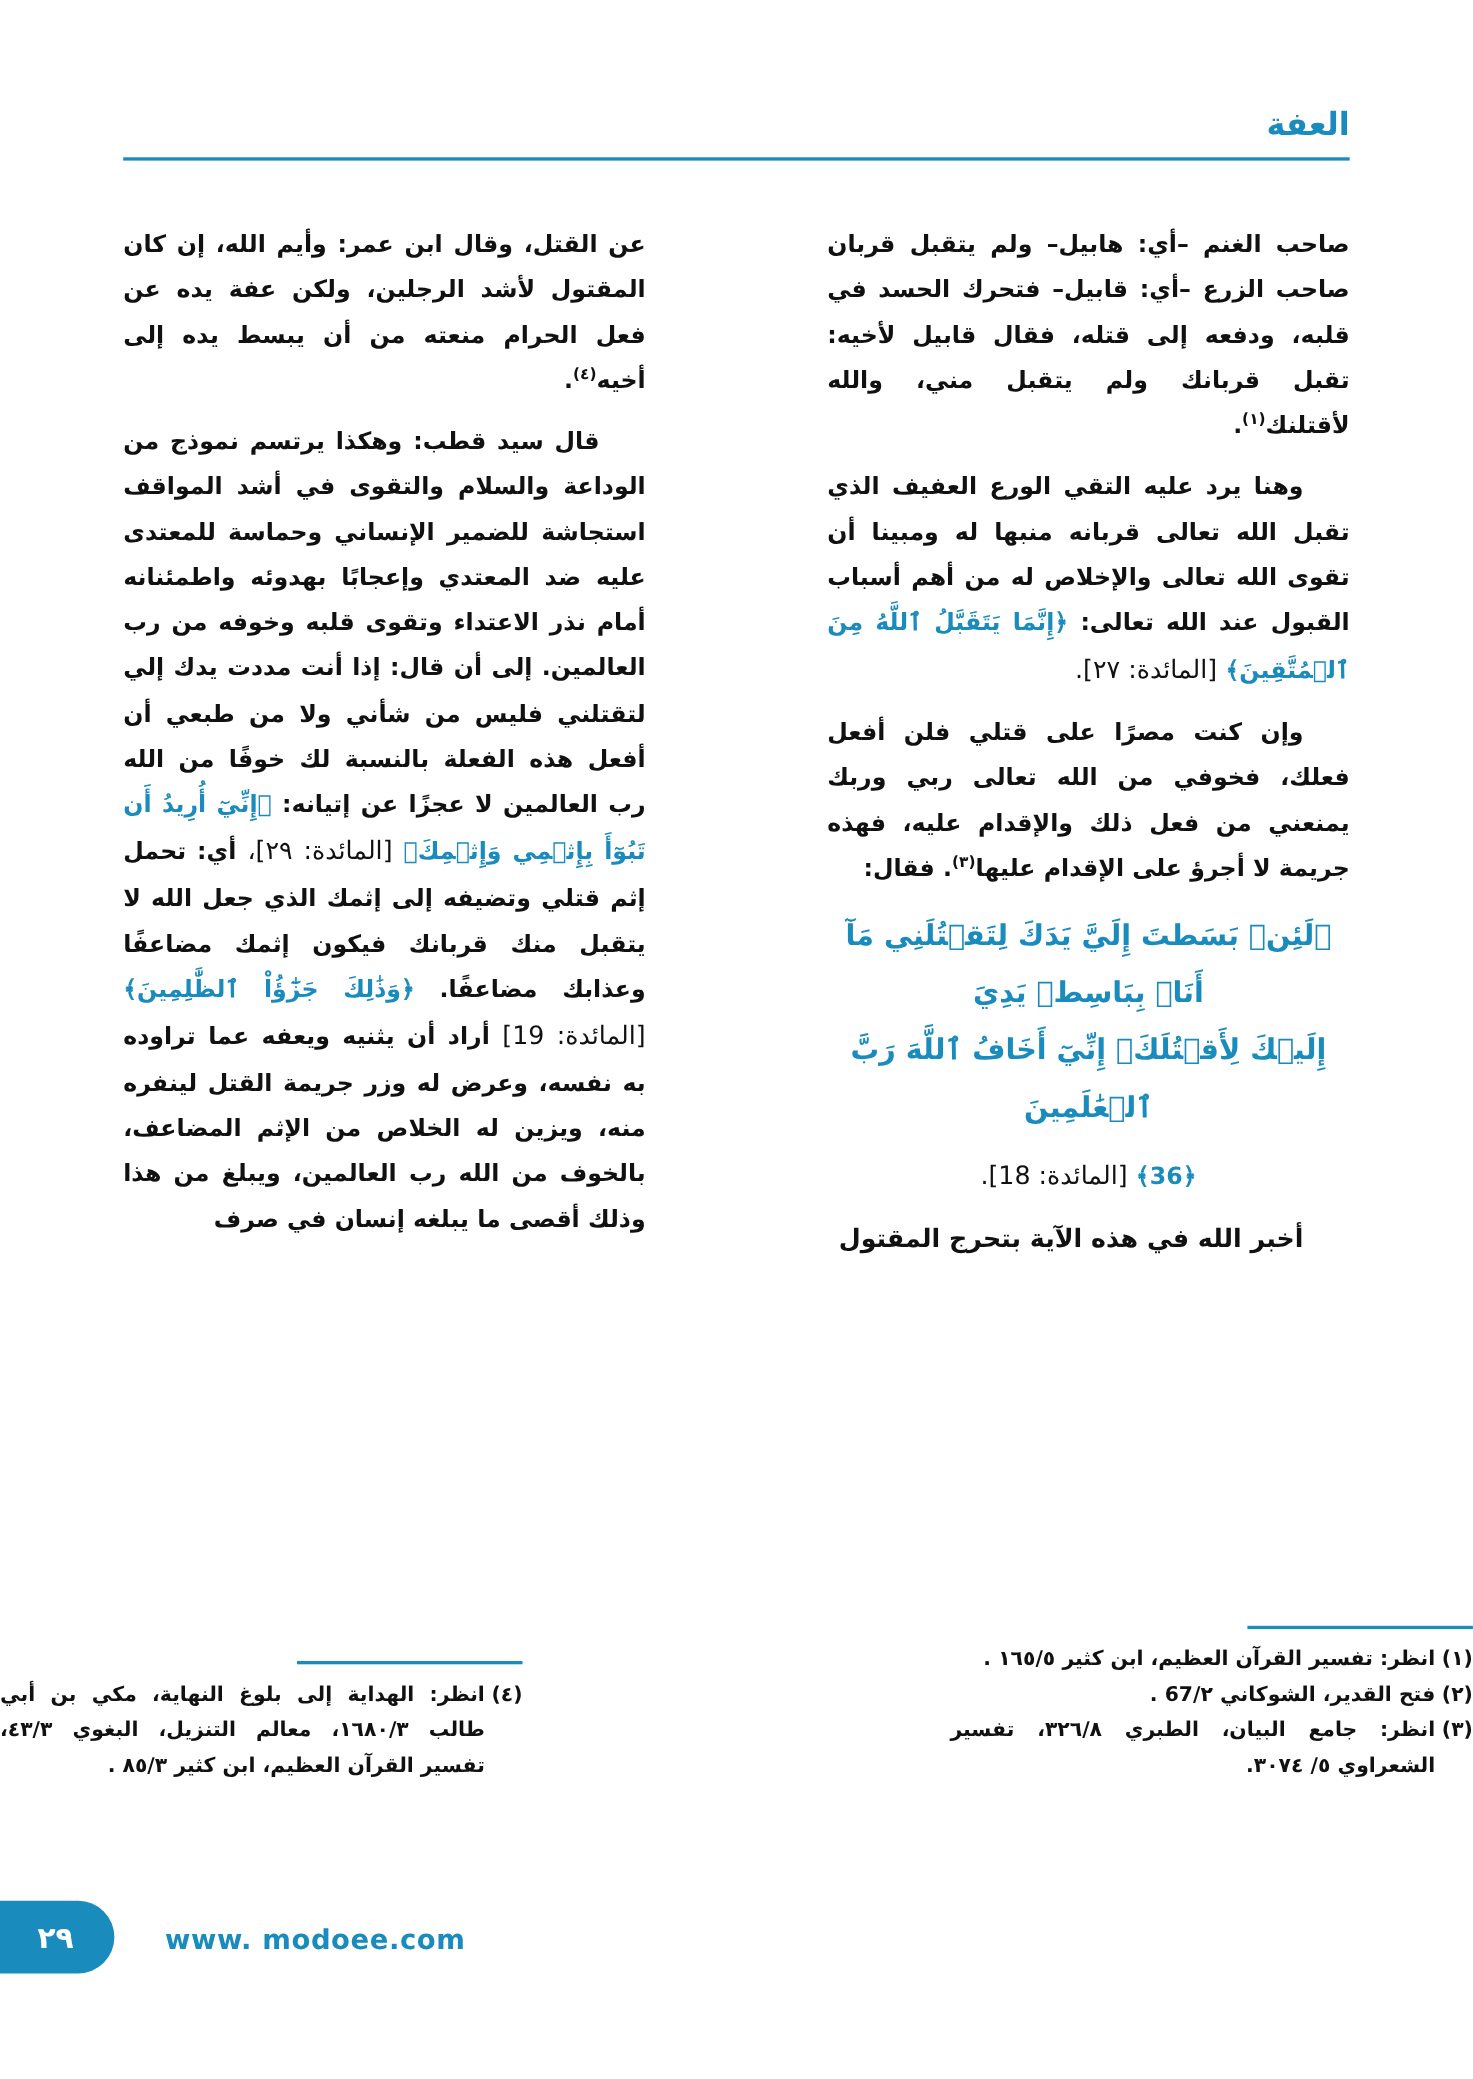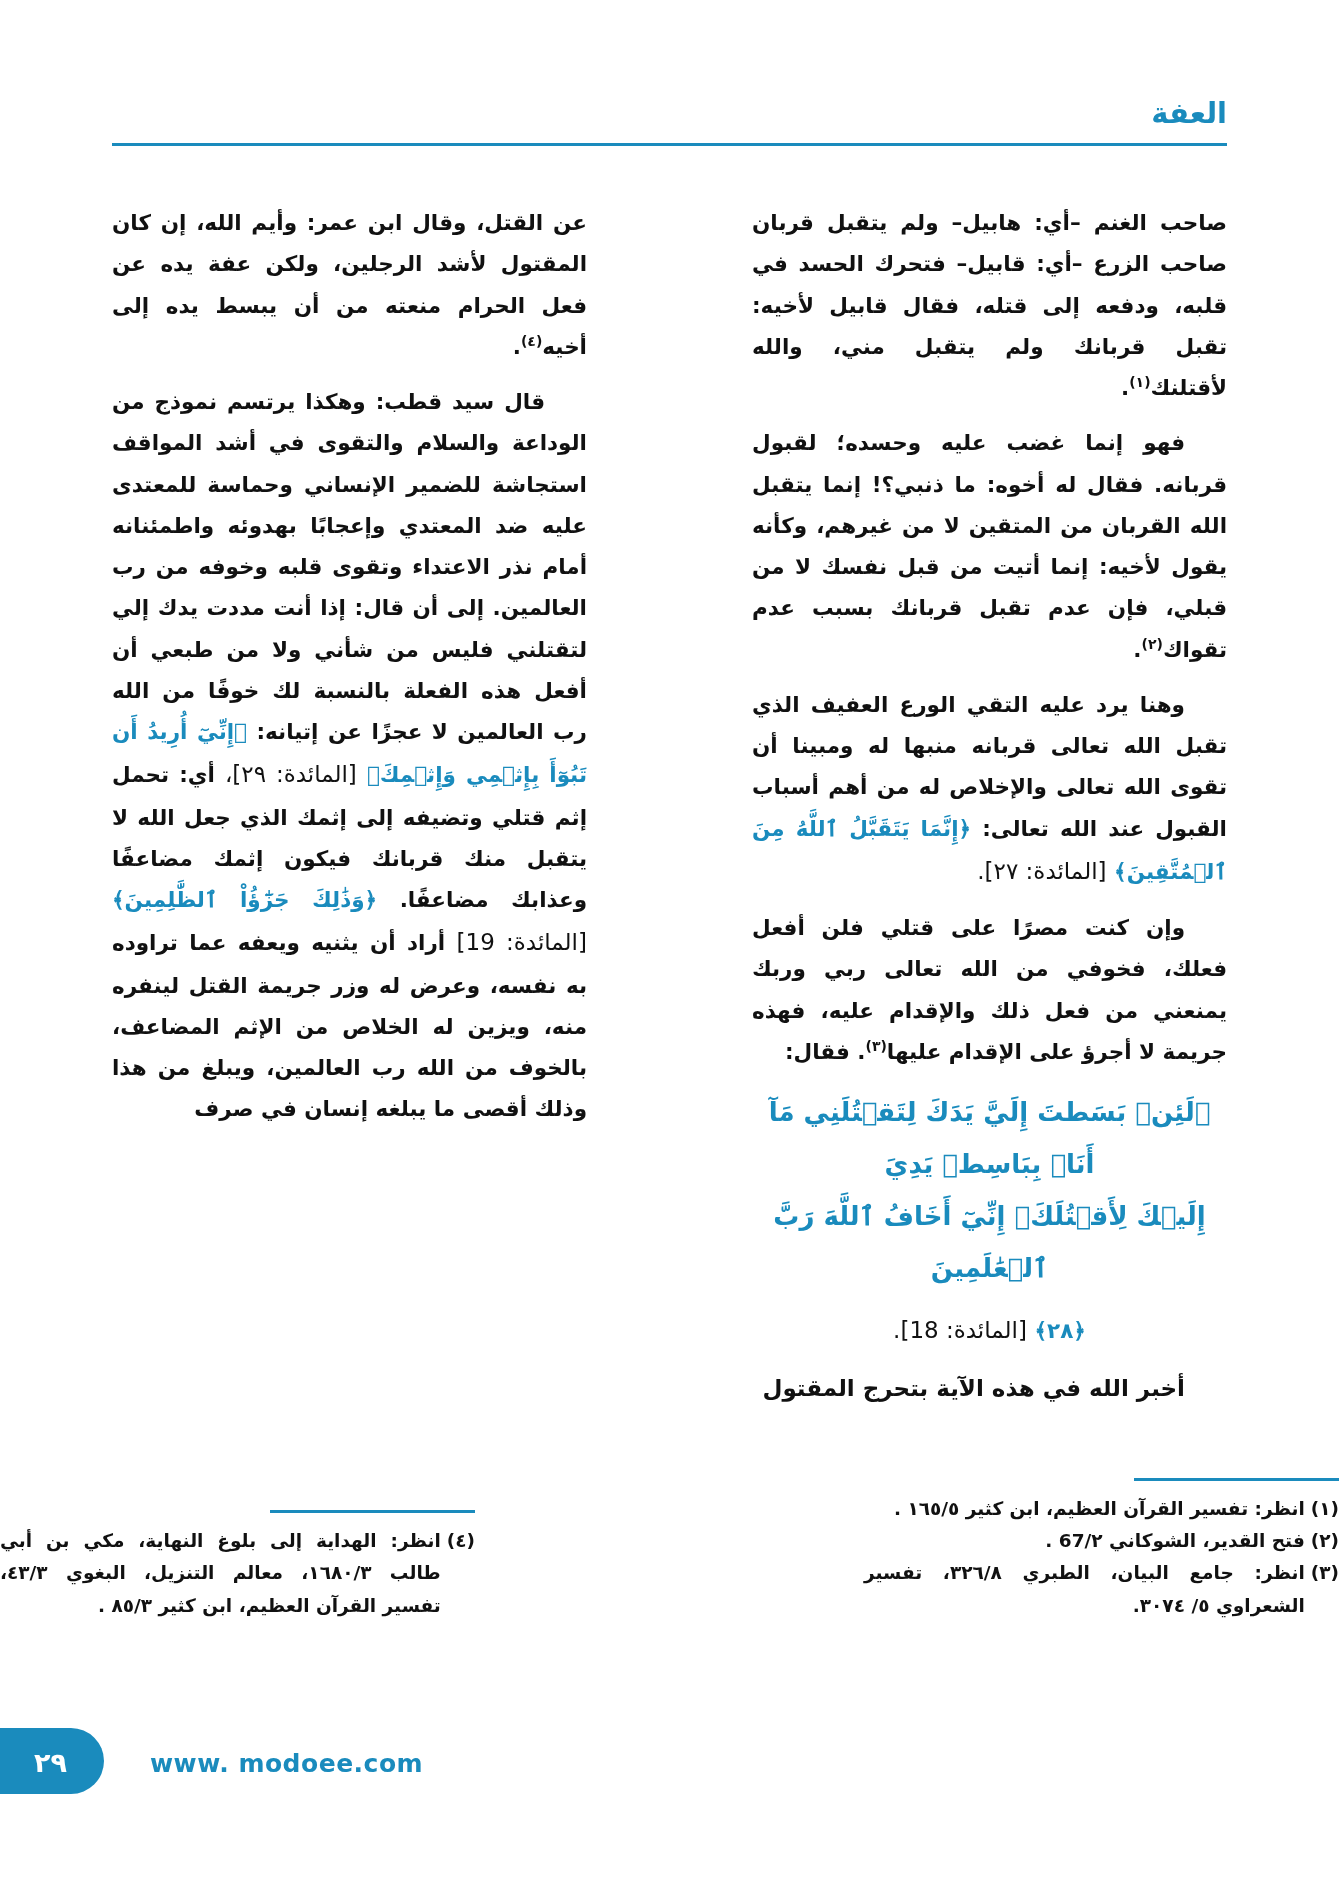--- a/index.html
+++ b/index.html
@@ -178,40 +178,37 @@
   </div>
 
   <div class="cols">
 
     <div class="col col-right">
 
       <p>
         <span>صاحب الغنم –أي: هابيل– ولم يتقبل قربان صاحب الزرع –أي: قابيل– فتحرك الحسد في قلبه، ودفعه إلى قتله، فقال قابيل لأخيه: تقبل قربانك ولم يتقبل مني، والله لأقتلنك</span><sup class="fn">(١)</sup><span>.</span>
       </p>
 
-      <p class="indent">
-        <span>فهو إنما غضب عليه وحسده؛ لقبول قربانه. فقال له أخوه: ما ذنبي؟! إنما يتقبل الله القربان من المتقين لا من غيرهم، وكأنه يقول لأخيه: إنما أتيت من قبل نفسك لا من قبلي، فإن عدم تقبل قربانك بسبب عدم تقواك</span><sup class="fn">(٢)</sup><span>.</span>
-      </p>
 
       <p class="indent">
         <span>وهنا يرد عليه التقي الورع العفيف الذي تقبل الله تعالى قربانه منبها له ومبينا أن تقوى الله تعالى والإخلاص له من أهم أسباب القبول عند الله تعالى:</span>
         <span class="quran">﴿إِنَّمَا يَتَقَبَّلُ ٱللَّهُ مِنَ ٱلۡمُتَّقِينَ﴾</span>
         <span class="ref">[المائدة: ٢٧].</span>
       </p>
 
       <p class="indent">
         <span>وإن كنت مصرًا على قتلي فلن أفعل فعلك، فخوفي من الله تعالى ربي وربك يمنعني من فعل ذلك والإقدام عليه، فهذه جريمة لا أجرؤ على الإقدام عليها</span><sup class="fn">(٣)</sup><span>. فقال:</span>
       </p>
 
       <p class="quran-block">
         <span>﴿لَئِنۢ بَسَطتَ إِلَيَّ يَدَكَ لِتَقۡتُلَنِي مَآ أَنَا۠ بِبَاسِطٖ يَدِيَ</span><br>
         <span>إِلَيۡكَ لِأَقۡتُلَكَۖ إِنِّيٓ أَخَافُ ٱللَّهَ رَبَّ ٱلۡعَٰلَمِينَ</span>
       </p>
       <p class="centered">
-        <span class="quran">﴿٢٨﴾</span>
+        <span class="quran">﴿36﴾</span>
         <span class="ref">[المائدة: 18].</span>
       </p>
 
       <p class="indent lead">أخبر الله في هذه الآية بتحرج المقتول</p>
     </div>
 
     <div class="col col-left">
 
       <p>
         <span>عن القتل، وقال ابن عمر: وأيم الله، إن كان المقتول لأشد الرجلين، ولكن عفة يده عن فعل الحرام منعته من أن يبسط يده إلى أخيه</span><sup class="fn">(٤)</sup><span>.</span>

